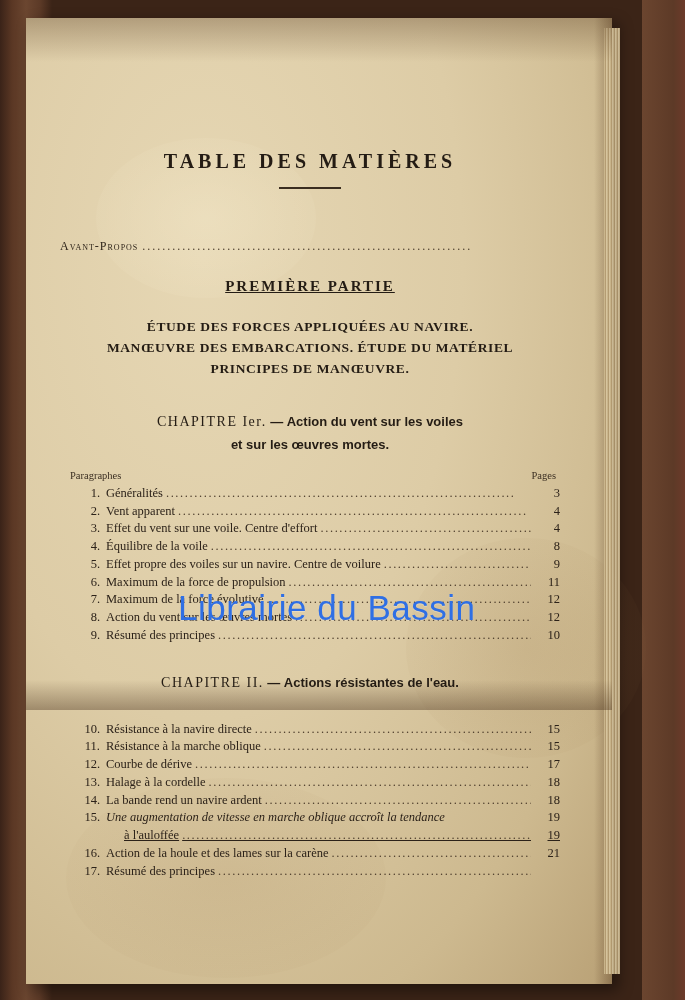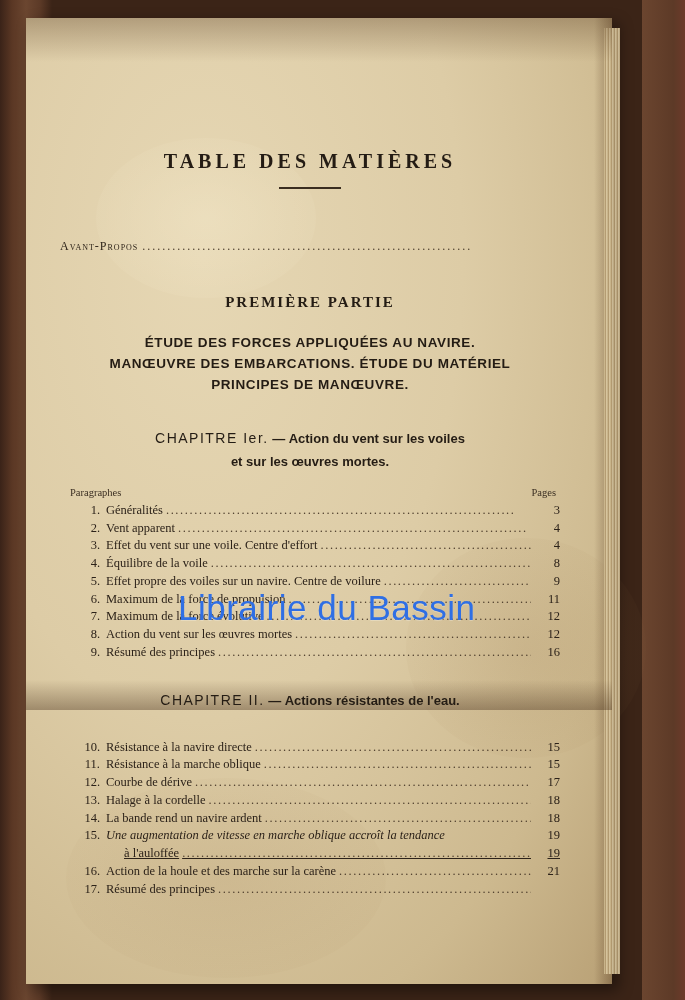--- a/index.html
+++ b/index.html
@@ -126,47 +126,48 @@
     flex: 1;
     overflow: hidden;
     white-space: nowrap;
     margin: 0 4px;
     color: #4a3b2a;
     font-size: 12px;
     letter-spacing: 2px;
   }
 
   .part-title {
-    margin-top: 40px;
+    margin-top: 24px;
     text-align: center;
     font-size: 15px;
     font-weight: 700;
     letter-spacing: 2px;
     color: #241c14;
+    text-decoration: underline;
   }
 
   .part-sub {
     margin-top: 22px;
     text-align: center;
-    font-family: Liberation Sans, sans-serif;
+    font-family: Liberation Serif, serif;
     font-weight: 700;
     font-size: 13.5px;
     letter-spacing: 0.6px;
     line-height: 1.55;
     color: #241c14;
   }
 
   .chapter {
     margin-top: 34px;
     text-align: center;
     font-size: 14px;
     color: #241c14;
   }
   .chapter .num {
-    font-family: Liberation Sans, sans-serif;
+    font-family: Liberation Serif, serif;
     letter-spacing: 1.5px;
   }
   .chapter .nm {
     font-family: "Liberation Sans", sans-serif;
     font-weight: 700;
     font-size: 13px;
   }
   .chapter .line2 {
     display: block;
     margin-top: 7px;
@@ -345,21 +346,21 @@
       <div class="toc-row">
         <span class="n">8.</span>
         <span class="t">Action du vent sur les œuvres mortes</span>
         <span class="dots">..........................................................................</span>
         <span class="p">12</span>
       </div>
       <div class="toc-row">
         <span class="n">9.</span>
         <span class="t">Résumé des principes</span>
         <span class="dots">..........................................................................</span>
-        <span class="p">16</span>
+        <span class="p">10</span>
       </div>
     </div>
 
     <div class="chapter chapter2">
       <span class="num">CHAPITRE II.</span>
       <span class="nm">—</span>
       <span class="nm">Actions résistantes de l'eau.</span>
     </div>
 
     <div class="toc" style="margin-top:30px;">
@@ -399,21 +400,21 @@
         <span class="dots"></span>
         <span class="p">19</span>
       </div>
       <div class="toc-row sub">
         <span class="t">à l'auloffée</span>
         <span class="dots">..........................................................................</span>
         <span class="p">19</span>
       </div>
       <div class="toc-row">
         <span class="n">16.</span>
-        <span class="t">Action de la houle et des marche sur la carène</span>
+        <span class="t">Action de la houle et des lames sur la carène</span>
         <span class="dots">..........................................................................</span>
         <span class="p">21</span>
       </div>
       <div class="toc-row">
         <span class="n">17.</span>
         <span class="t">Résumé des principes</span>
         <span class="dots">..........................................................................</span>
         <span class="p"></span>
       </div>
     </div>

